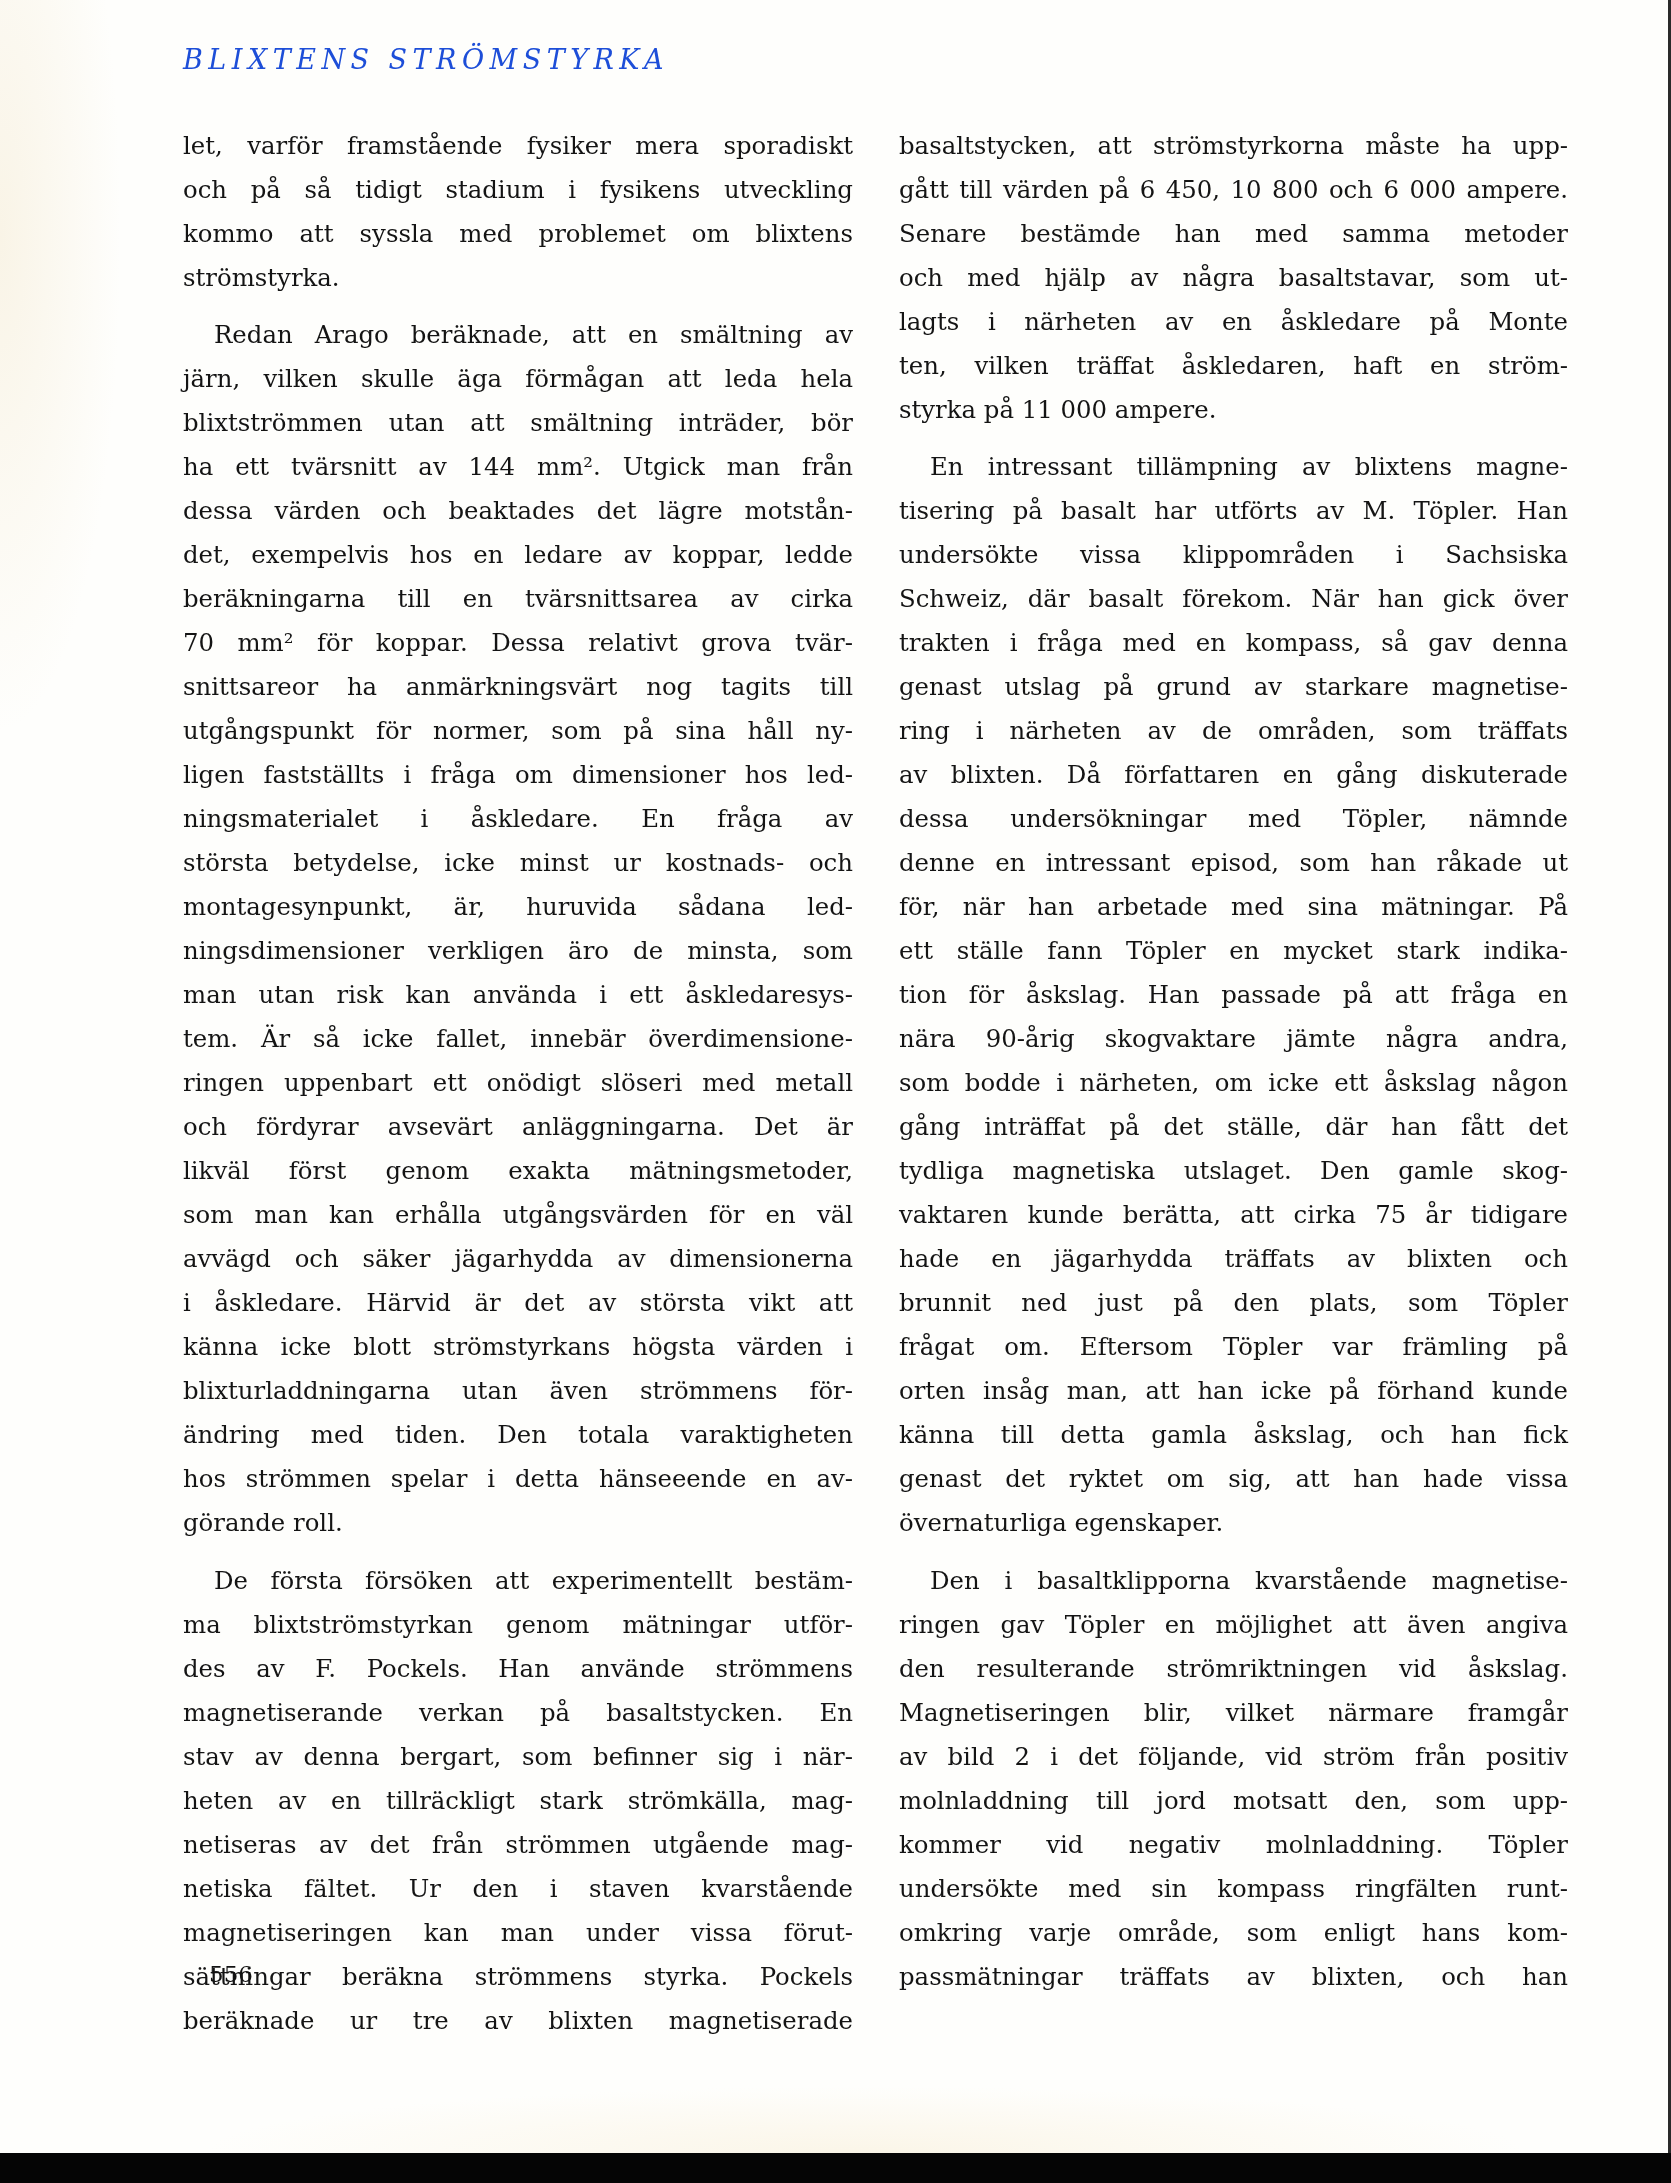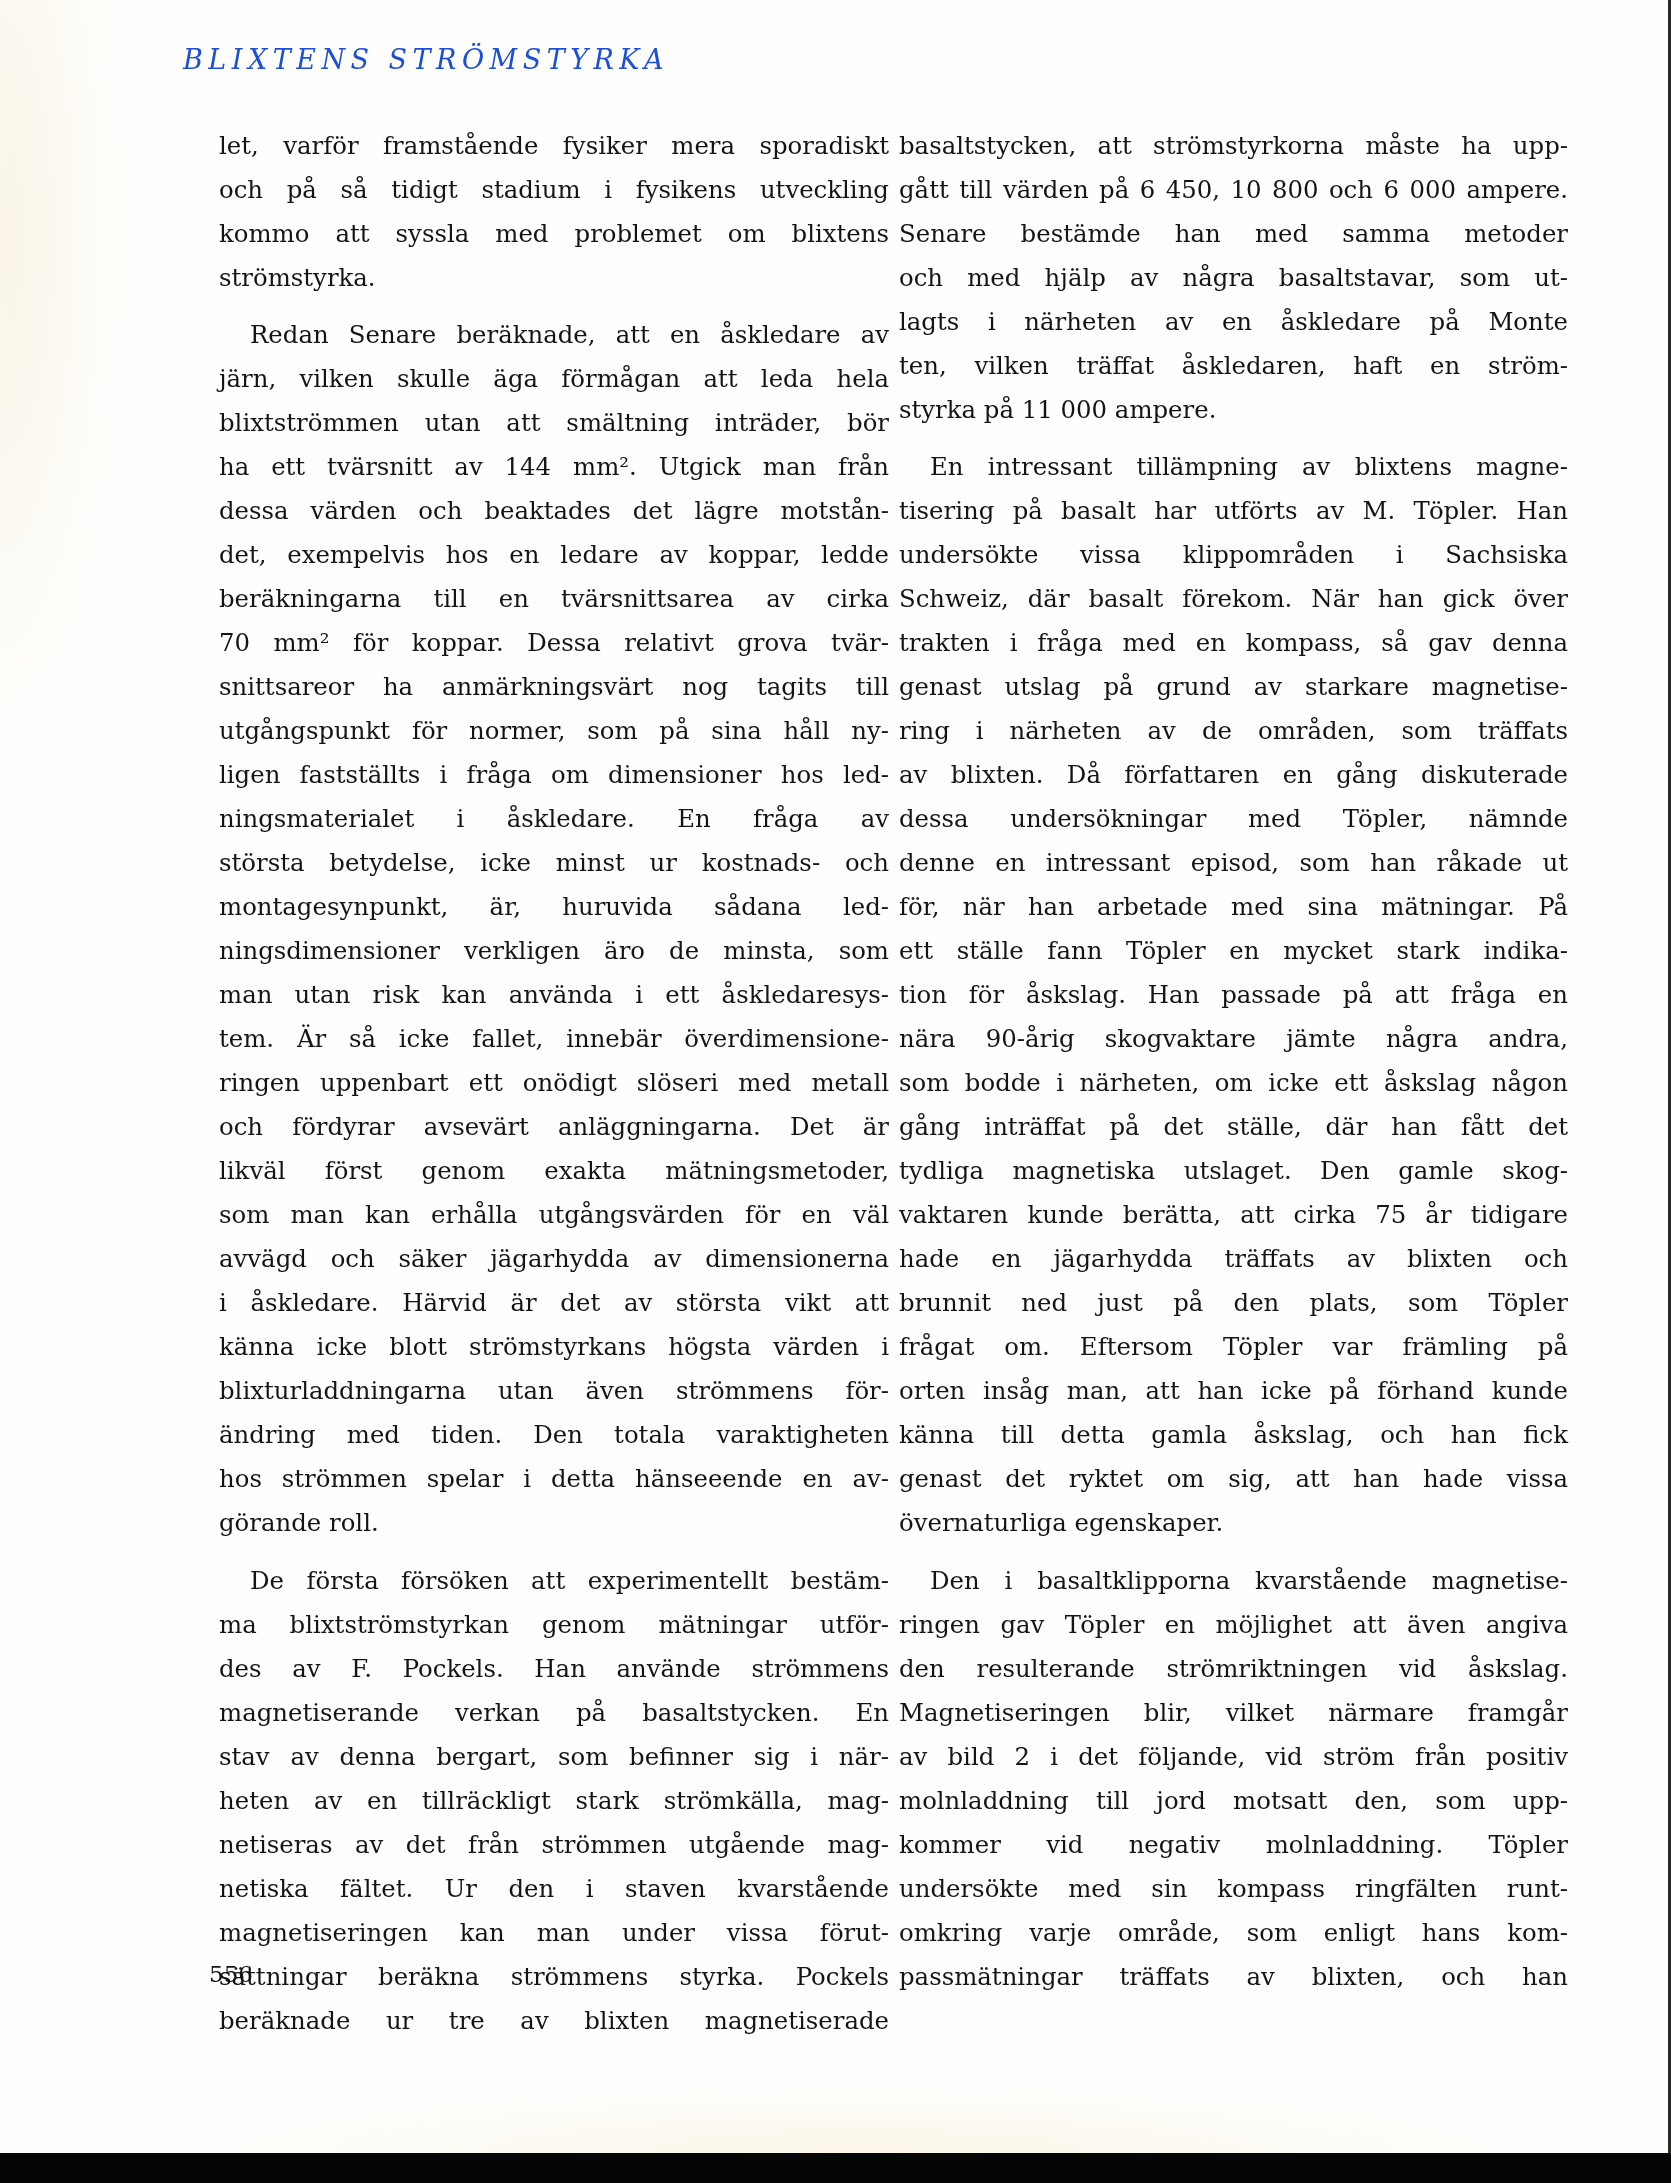--- a/index.html
+++ b/index.html
@@ -18,21 +18,21 @@
   }
   .running-head {
     position: absolute; left: 183px; top: 44px;
     font-family: "DejaVu Serif", "Liberation Serif", serif;
     font-style: italic; font-size: 27px; letter-spacing: 5.5px;
     color: #1d4ed8; white-space: nowrap;
   }
   .column {
     position: absolute; top: 124px;
   }
-  .col-left { left: 183px; width: 670px; margin-left: 36px; }
+  .col-left { left: 183px; width: 670px; }
   .col-right { left: 899px; width: 669px; }
   .line {
     display: block; height: 44px; line-height: 44px;
     font-size: 24.4px; white-space: nowrap;
     text-align: justify; text-align-last: justify;
     overflow: visible;
   }
   .line.last { text-align-last: left; }
   .line.indent { padding-left: 31px; box-sizing: border-box; }
   .para-gap { display: block; height: 13.4px; }
@@ -59,21 +59,21 @@
 
 <div class="column col-left">
     <div>
       <span class="line">let, varför framstående fysiker mera sporadiskt</span>
       <span class="line">och på så tidigt stadium i fysikens utveckling</span>
       <span class="line">kommo att syssla med problemet om blixtens</span>
       <span class="line last">strömstyrka.</span>
     </div>
     <span class="para-gap"></span>
     <div>
-      <span class="line indent">Redan Senare beräknade, att en åskledare av</span>
+      <span class="line indent">Redan Arago beräknade, att en smältning av</span>
       <span class="line">järn, vilken skulle äga förmågan att leda hela</span>
       <span class="line">blixtströmmen utan att smältning inträder, bör</span>
       <span class="line">ha ett tvärsnitt av 144 mm². Utgick man från</span>
       <span class="line">dessa värden och beaktades det lägre motstån-</span>
       <span class="line">det, exempelvis hos en ledare av koppar, ledde</span>
       <span class="line">beräkningarna till en tvärsnittsarea av cirka</span>
       <span class="line">70 mm² för koppar. Dessa relativt grova tvär-</span>
       <span class="line">snittsareor ha anmärkningsvärt nog tagits till</span>
       <span class="line">utgångspunkt för normer, som på sina håll ny-</span>
       <span class="line">ligen fastställts i fråga om dimensioner hos led-</span>

